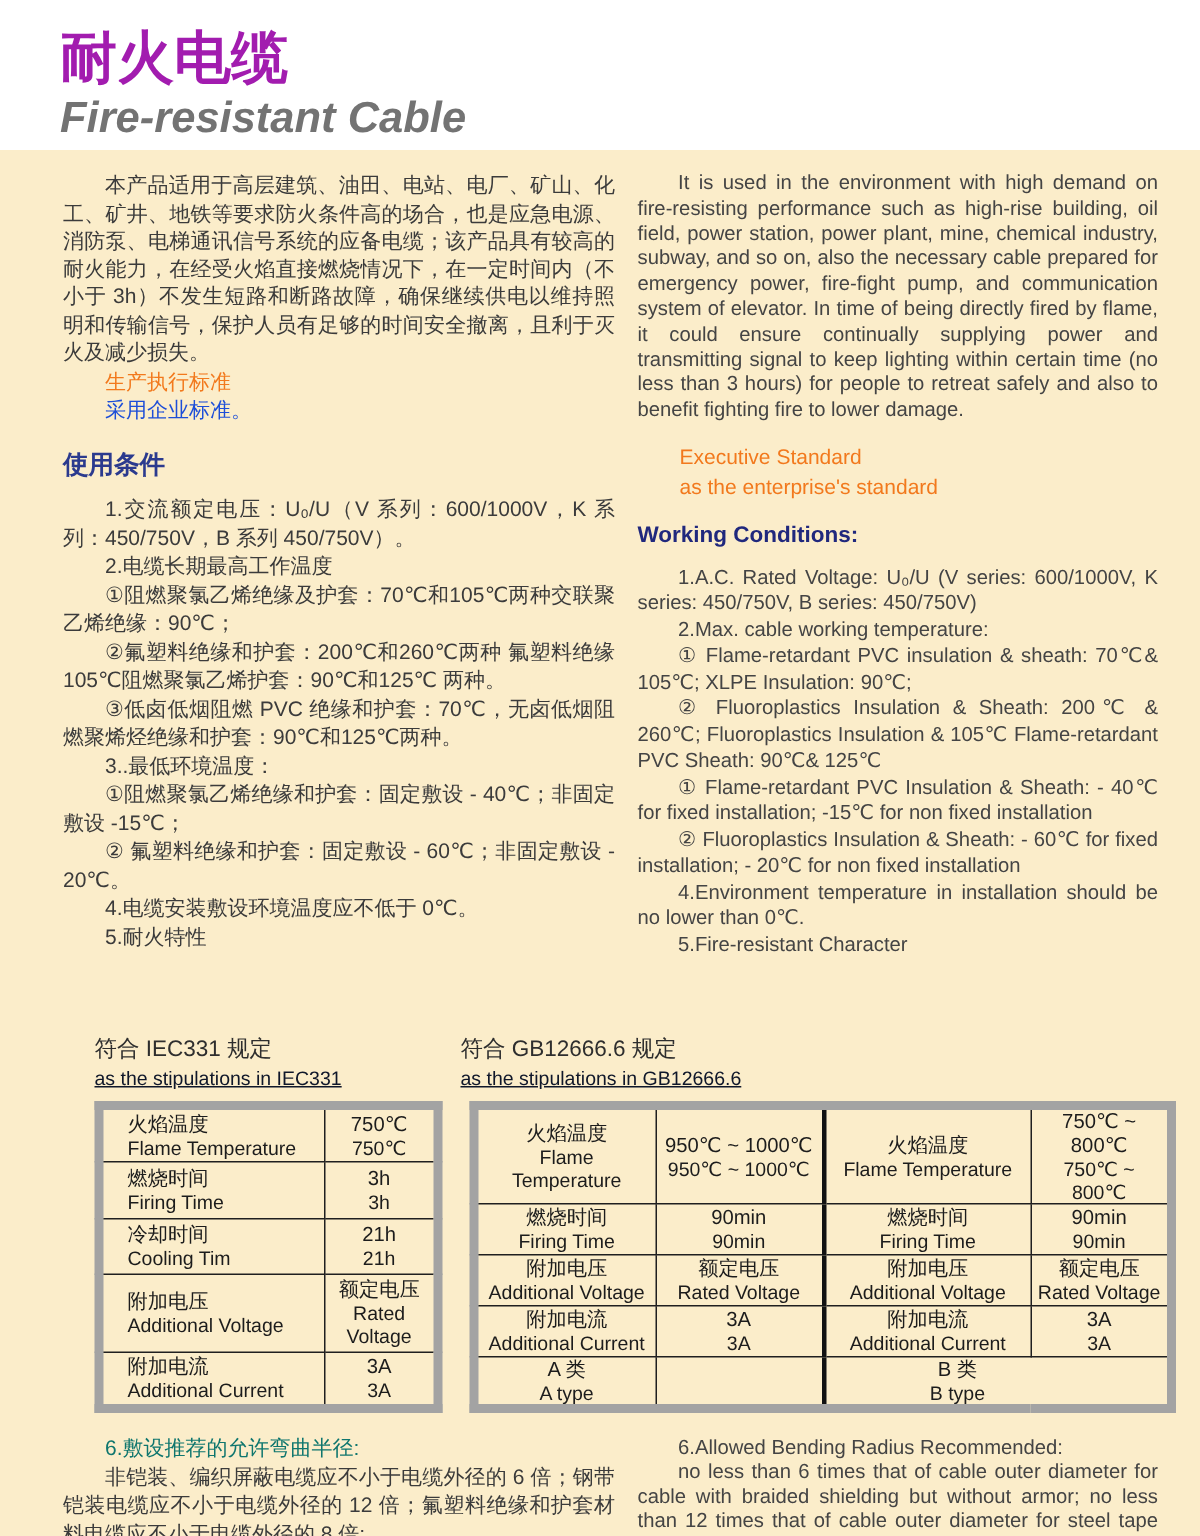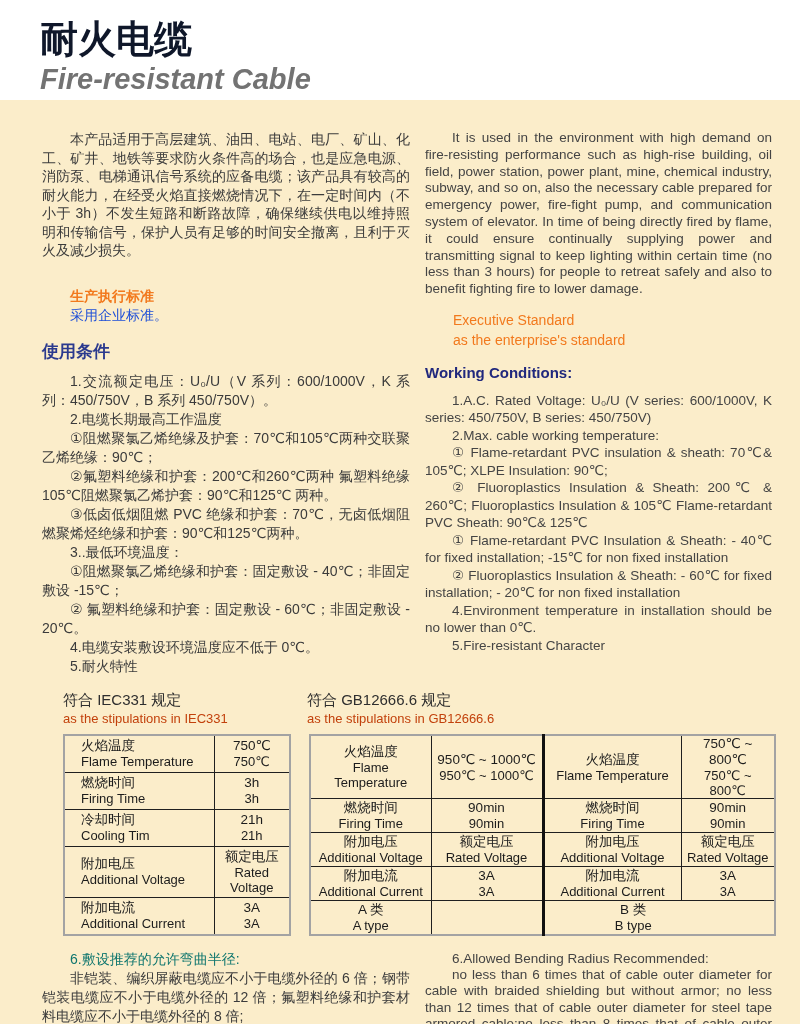--- a/index.html
+++ b/index.html
@@ -5,50 +5,50 @@
   * { box-sizing: border-box; }
   html,body { margin:0; padding:0; }
   body {
     width:800px; height:1024px; overflow:hidden;
     background:#ffffff;
     font-family:"Liberation Sans","DejaVu Sans",sans-serif;
     color:#3b3b3b;
   }
   
   .header { height:100px; padding:16px 0 0 40px; background:#ffffff; }
-  .title-zh { font-size:38px; font-weight:bold; color:#0f172a; line-height:46px; }
+  .title-zh { font-size:38px; font-weight:bold; color:#a21caf; line-height:46px; }
   .title-en { font-size:29px; font-weight:bold; font-style:italic; color:#737373; line-height:34px; }
   
   .content { background:#fbedca; height:924px; padding:0 28px 0 42px; }
   .cols { display:flex; }
-  .cols.top { margin-top:0; height:590px; padding-top:30px; }
+  .cols.top { margin-top:0; height:590px; padding-top:14px; }
   .col-left  { width:368px; margin-right:15px; }
   .col-right { width:347px; }
   p { margin:0; }
   .zh-body { font-size:14px; line-height:18.5px; text-align:justify; text-indent:2em; color:#3b3b3b; }
   .en-body { font-size:13.5px; line-height:16.8px; text-align:justify; text-indent:2em; color:#444; }
-  .std-head-zh { margin-top:27px; margin-left:2em; font-size:14px; font-weight:bold; color:#f2791d; line-height:19px; }
+  .std-head-zh { margin-top:1px; margin-left:2em; font-size:14px; font-weight:normal; color:#f2791d; line-height:19px; }
   .std-body-zh { margin-left:2em; font-size:14px; color:#1d4ed8; line-height:19px; }
   .std-head-en { margin-top:12px; margin-left:2em; font-size:14px; color:#f2791d; line-height:20px; }
   .std-body-en { margin-left:2em; font-size:14px; color:#f2791d; line-height:20px; }
   .sec-head-zh { margin-top:15px; font-size:17px; font-weight:bold; color:#2b3a8e; line-height:24px; }
   .sec-head-en { margin-top:10px; font-size:15px; font-weight:bold; color:#20287d; line-height:26px; }
   .items-zh p { font-size:14px; line-height:19px; text-indent:2em; text-align:justify; color:#3b3b3b; }
   .items-en p { font-size:13.5px; line-height:17.5px; text-indent:2em; text-align:justify; color:#444; }
   .items-zh { margin-top:8px; }
   .items-en { margin-top:6px; }
   
   .tables-captions { display:flex; margin-left:21px; }
   .cap-block .cap-zh { font-size:15px; color:#2e2e2e; line-height:20px; }
-  .cap-block .cap-en { font-size:13px; color:#c2410c; line-height:18px; }
+  .cap-block .cap-en { font-size:13px; color:#0f172a; line-height:18px;text-decoration:underline; }
   .cap-iec { width:244px; }
   .tables-row { display:flex; margin-left:21px; margin-top:6px; }
   table.spec { border-collapse:collapse; table-layout:fixed; background:transparent; }
   table.spec td { border:1px solid #1f1f1f; height:34px; padding:0 4px; vertical-align:middle; }
-  table.spec { border:2px solid #a3a3a3; }
+  table.spec { border:6px solid #a3a3a3; }
   td .l1 { font-size:13.5px; line-height:16px; color:#1c1c1c; }
   td .l2 { font-size:13px;   line-height:15px; color:#1c1c1c; }
   .iec-tbl { width:226px; margin-right:18px; }
   .iec-tbl td.lbl { text-align:left; padding-left:16px; }
   .iec-tbl td.val { text-align:center; }
   .gb-tbl { width:465px; }
   .gb-tbl td { text-align:center; }
   .gb-tbl td.thick { border-left:3px solid #111; }
   .gb-tbl td.bfoot { padding-right:56px; }
   

